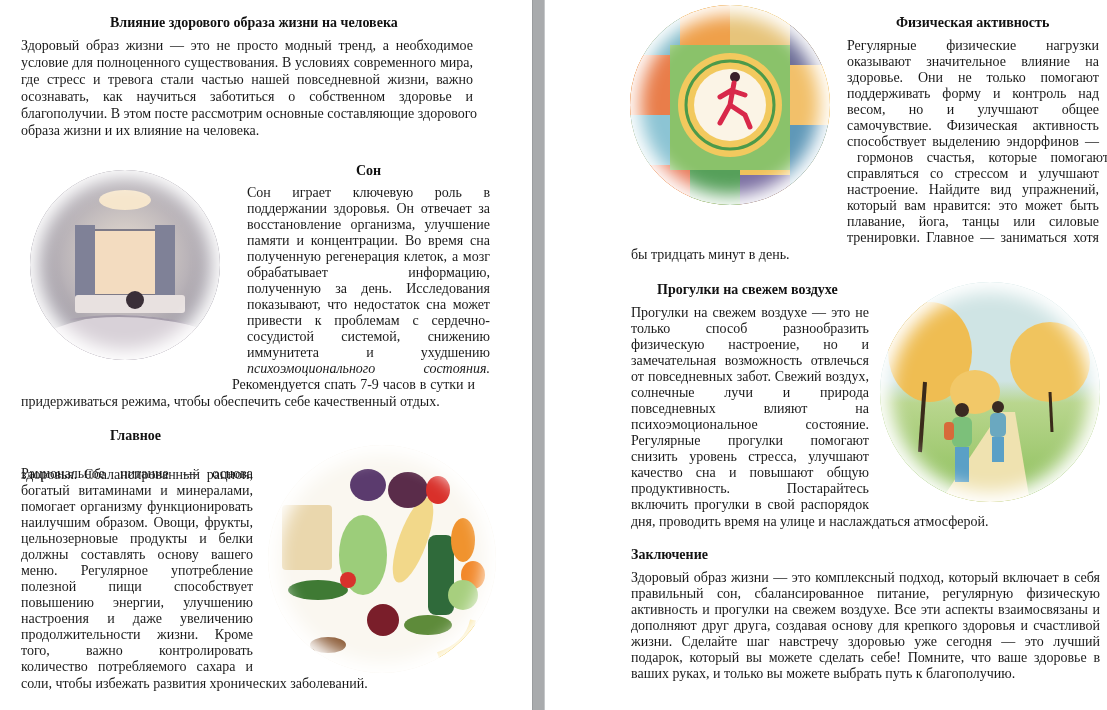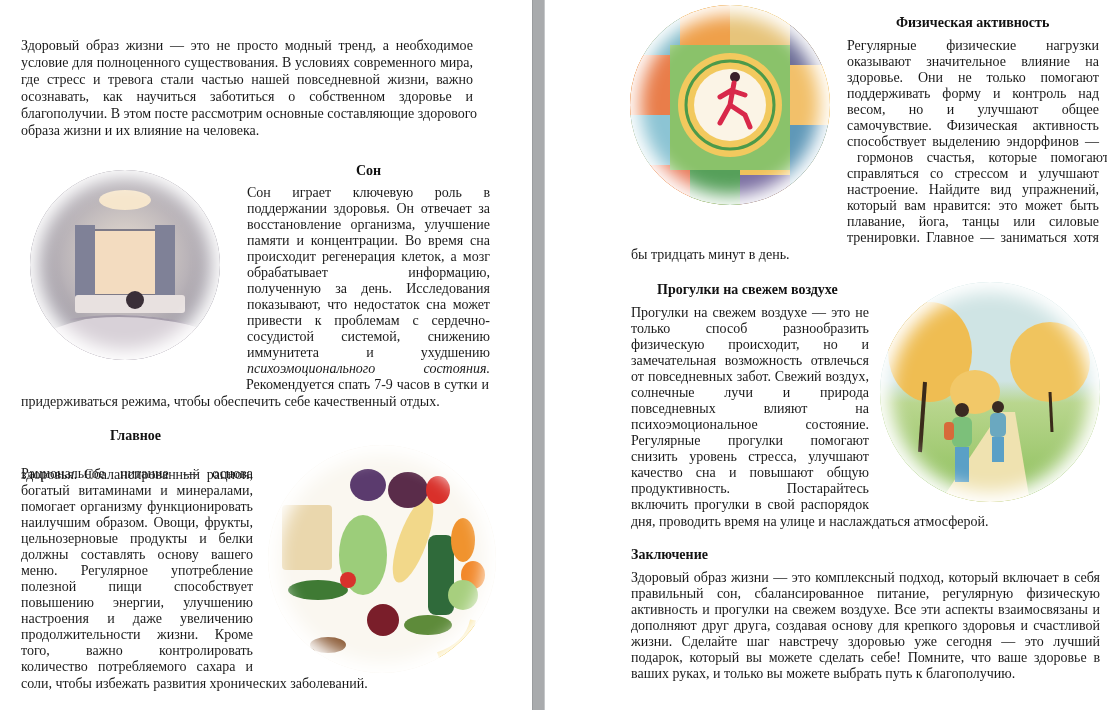--- a/index.html
+++ b/index.html
@@ -33,20 +33,21 @@
   .pic::after {
     content: ""; position: absolute; inset: 0; border-radius: 50%;
     box-shadow: inset 0 0 18px 10px #ffffff;
   }
 </style>
 </head>
 <body>
 
 <div class="page page-left">
 
+  <div class="title" style="left:110px; top:15px;">Влияние здорового образа жизни на человека</div>
 
   <div>
     <div class="line" style="left:21px; top:38px; width:452px;">Здоровый образ жизни — это не просто модный тренд, а необходимое</div>
     <div class="line" style="left:21px; top:55px; width:452px;">условие для полноценного существования. В условиях современного мира,</div>
     <div class="line" style="left:21px; top:72px; width:452px;">где стресс и тревога стали частью нашей повседневной жизни, важно</div>
     <div class="line" style="left:21px; top:89px; width:452px;">осознавать, как научиться заботиться о собственном здоровье и</div>
     <div class="line" style="left:21px; top:106px; width:452px;">благополучии. В этом посте рассмотрим основные составляющие здорового</div>
     <div class="line last" style="left:21px; top:123px; width:452px;">образа жизни и их влияние на человека.</div>
   </div>
 
@@ -63,29 +64,29 @@
       <path d="M20 160 Q95 130 175 160 L175 190 L20 190 Z" fill="#d8d1d8"></path>
       <path d="M40 150 Q100 140 165 155" stroke="#a29aa8" stroke-width="2" fill="none"></path>
     </svg>
   </div>
 
   <div>
     <div class="line" style="left:247px; top:185px; width:243px;">Сон играет ключевую роль в</div>
     <div class="line" style="left:247px; top:201px; width:243px;">поддержании здоровья. Он отвечает за</div>
     <div class="line" style="left:247px; top:217px; width:243px;">восстановление организма, улучшение</div>
     <div class="line" style="left:247px; top:233px; width:243px;">памяти и концентрации. Во время сна</div>
-    <div class="line" style="left:247px; top:249px; width:243px;">происходит регенерация клеток, а мозг</div>
+    <div class="line" style="left:247px; top:249px; width:243px;">полученную регенерация клеток, а мозг</div>
     <div class="line" style="left:247px; top:265px; width:243px;">обрабатывает информацию,</div>
     <div class="line" style="left:247px; top:281px; width:243px;">полученную за день. Исследования</div>
     <div class="line" style="left:247px; top:297px; width:243px;">показывают, что недостаток сна может</div>
     <div class="line" style="left:247px; top:313px; width:243px;">привести к проблемам с сердечно-</div>
     <div class="line" style="left:247px; top:329px; width:243px;">сосудистой системой, снижению</div>
     <div class="line" style="left:247px; top:345px; width:243px;">иммунитета и ухудшению</div>
     <div class="line" style="left:247px; top:361px; width:243px;font-style:italic;">психоэмоционального состояния.</div>
-    <div class="line" style="left:246px; top:377px; width:243px;">Рекомендуется спать 7-9 часов в сутки и</div>
+    <div class="line" style="left:232px; top:377px; width:243px;">Рекомендуется спать 7-9 часов в сутки и</div>
     <div class="line last" style="left:21px; top:394px; width:469px;">придерживаться режима, чтобы обеспечить себе качественный отдых.</div>
   </div>
 
   <div class="title" style="left:110px; top:428px;">Главное</div>
 
   <div>
     <div class="line" style="left:21px; top:451px; width:232px;margin-top:15px;">Рациональное питание — основа</div>
     <div class="line" style="left:21px; top:467px; width:232px;">здоровья. Сбалансированный рацион,</div>
     <div class="line" style="left:21px; top:483px; width:232px;">богатый витаминами и минералами,</div>
     <div class="line" style="left:21px; top:499px; width:232px;">помогает организму функционировать</div>
@@ -167,21 +168,21 @@
     <div class="line" style="left:302px; top:214px; width:252px;">плавание, йога, танцы или силовые</div>
     <div class="line" style="left:302px; top:230px; width:252px;">тренировки. Главное — заниматься хотя</div>
     <div class="line last" style="left:86px; top:247px; width:300px;">бы тридцать минут в день.</div>
   </div>
 
   <div class="title" style="left:112px; top:282px;">Прогулки на свежем воздухе</div>
 
   <div>
     <div class="line" style="left:86px; top:305px; width:238px;">Прогулки на свежем воздухе — это не</div>
     <div class="line" style="left:86px; top:321px; width:238px;">только способ разнообразить</div>
-    <div class="line" style="left:86px; top:337px; width:238px;">физическую происходит, но и</div>
+    <div class="line" style="left:86px; top:337px; width:238px;">физическую настроение, но и</div>
     <div class="line" style="left:86px; top:353px; width:238px;">замечательная возможность отвлечься</div>
     <div class="line" style="left:86px; top:369px; width:238px;">от повседневных забот. Свежий воздух,</div>
     <div class="line" style="left:86px; top:385px; width:238px;">солнечные лучи и природа</div>
     <div class="line" style="left:86px; top:401px; width:238px;">повседневных влияют на</div>
     <div class="line" style="left:86px; top:417px; width:238px;">психоэмоциональное состояние.</div>
     <div class="line" style="left:86px; top:433px; width:238px;">Регулярные прогулки помогают</div>
     <div class="line" style="left:86px; top:449px; width:238px;">снизить уровень стресса, улучшают</div>
     <div class="line" style="left:86px; top:465px; width:238px;">качество сна и повышают общую</div>
     <div class="line" style="left:86px; top:481px; width:238px;">продуктивность. Постарайтесь</div>
     <div class="line" style="left:86px; top:497px; width:238px;">включить прогулки в свой распорядок</div>

